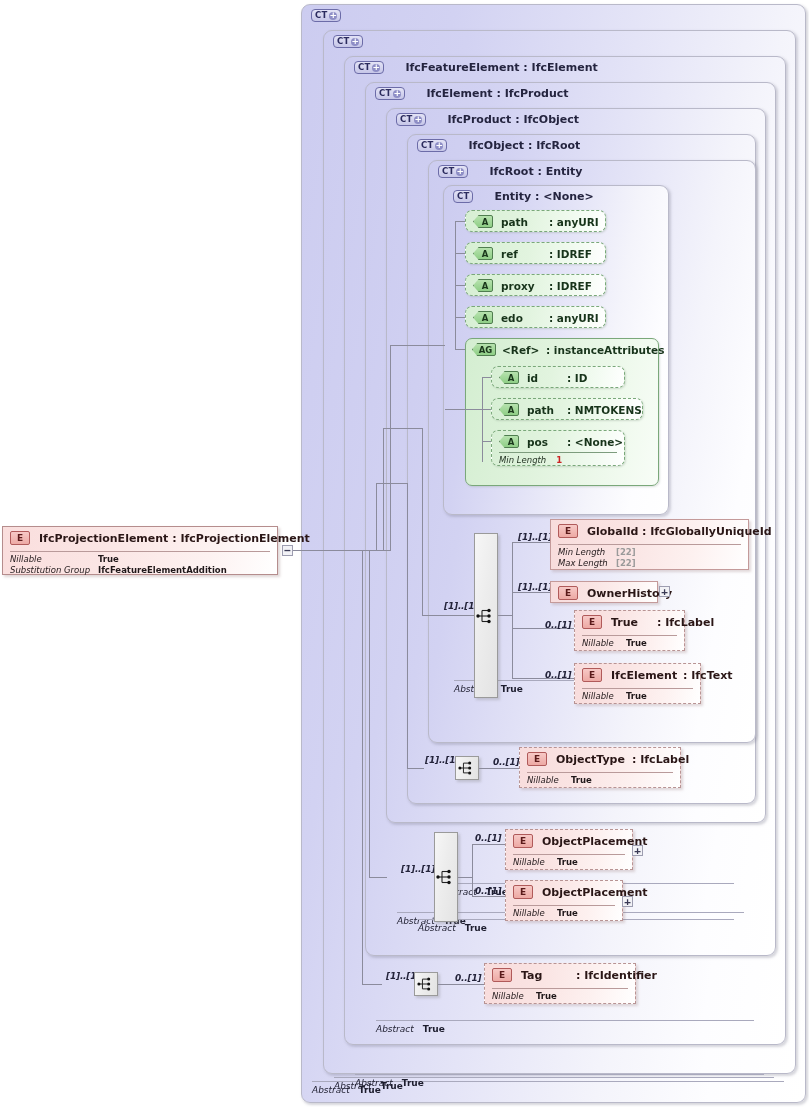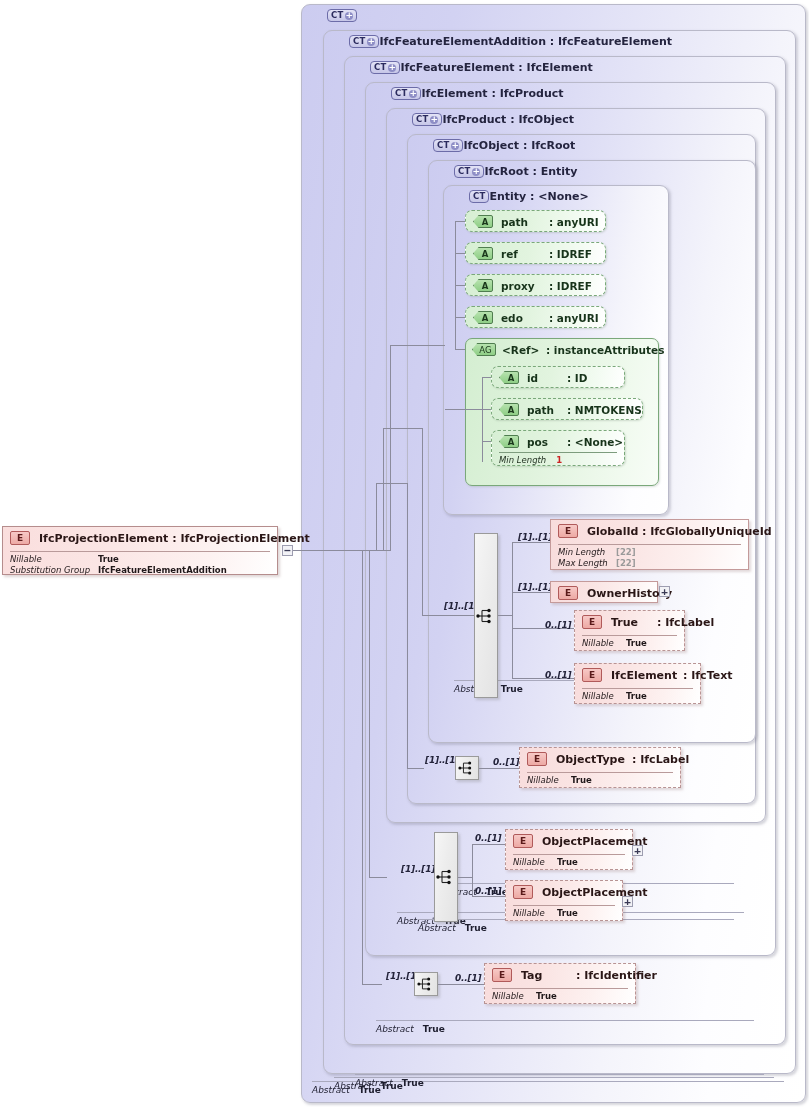--- a/index.html
+++ b/index.html
@@ -13,22 +13,22 @@
   
   .ct-panel{
     position:absolute;
     border:1px solid #b9b9c9;
     border-radius:9px;
     background:linear-gradient(100deg,#ccccf0 0%,#d2d2f2 22%,#e4e4f7 48%,#f4f4fb 70%,#fdfdff 86%,#ffffff 100%);
     box-shadow:1.5px 1.5px 2.5px rgba(120,120,140,.30);
     box-sizing:border-box;
   }
   .ct-head{
-    position:absolute;left:25px;top:4px;
-    display:flex;align-items:flex-start;gap:0;
+    position:absolute;left:9px;top:4px;
+    display:flex;align-items:flex-start;gap:21px;
     white-space:nowrap;
   }
   .ct-badge{
     display:inline-flex;align-items:center;gap:2px;
     border:1px solid #6c6ca8;border-radius:4px;
     background:linear-gradient(#e3e3f6,#c6c6e8);
     padding:0px 3px;height:13px;box-sizing:border-box;
     font-size:8.5px;font-weight:bold;color:#2b2b5e;
     letter-spacing:.2px;line-height:11px;
   }
@@ -64,21 +64,21 @@
     font-size:8.5px;font-weight:bold;color:#19361a;
     display:flex;align-items:center;justify-content:center;
     clip-path:polygon(28% 0,100% 0,100% 100%,28% 100%,0 50%);
     padding-left:4px;
   }
   .ag-badge{
     width:24px;height:13px;box-sizing:border-box;
     border:1px solid #4f7d4f;
     background:linear-gradient(#b6e2ae,#8fce86);
     border-radius:2px;
-    font-size:8.5px;font-weight:normal;color:#19361a;
+    font-size:8.5px;font-weight:bold;color:#19361a;
     display:flex;align-items:center;justify-content:center;
     clip-path:polygon(22% 0,100% 0,100% 100%,22% 100%,0 50%);
     padding-left:3px;
   }
   .a-name{font-size:10.5px;font-weight:bold;color:#17331a;margin-left:8px;}
   .a-type{font-size:10.5px;font-weight:bold;color:#17331a;position:absolute;}
   .attr-facet{
     position:absolute;left:7px;right:7px;height:12px;
     border-top:1px solid #7d9c7d;
     display:flex;align-items:center;gap:10px;padding-top:1px;
@@ -170,21 +170,20 @@
     </div>
     <div class="ct-footer" style="top:1076px;width:472px;">
       <span class="fkey">Abstract</span>
       <span class="fval">True</span>
     </div>
   </div>
 
   <div class="ct-panel" style="left:323px;top:30px;width:473px;height:1044px;">
     <div class="ct-head">
       <span class="ct-badge">CT<span class="plusglyph">+</span></span>
-      <span class="ct-title">IfcFeatureElementAddition : IfcFeatureElement</span>
     </div>
     <div class="ct-footer" style="top:1046px;width:440px;">
       <span class="fkey">Abstract</span>
       <span class="fval">True</span>
     </div>
   </div>
 
   <div class="ct-panel" style="left:344px;top:56px;width:442px;height:989px;">
     <div class="ct-head">
       <span class="ct-badge">CT<span class="plusglyph">+</span></span>

